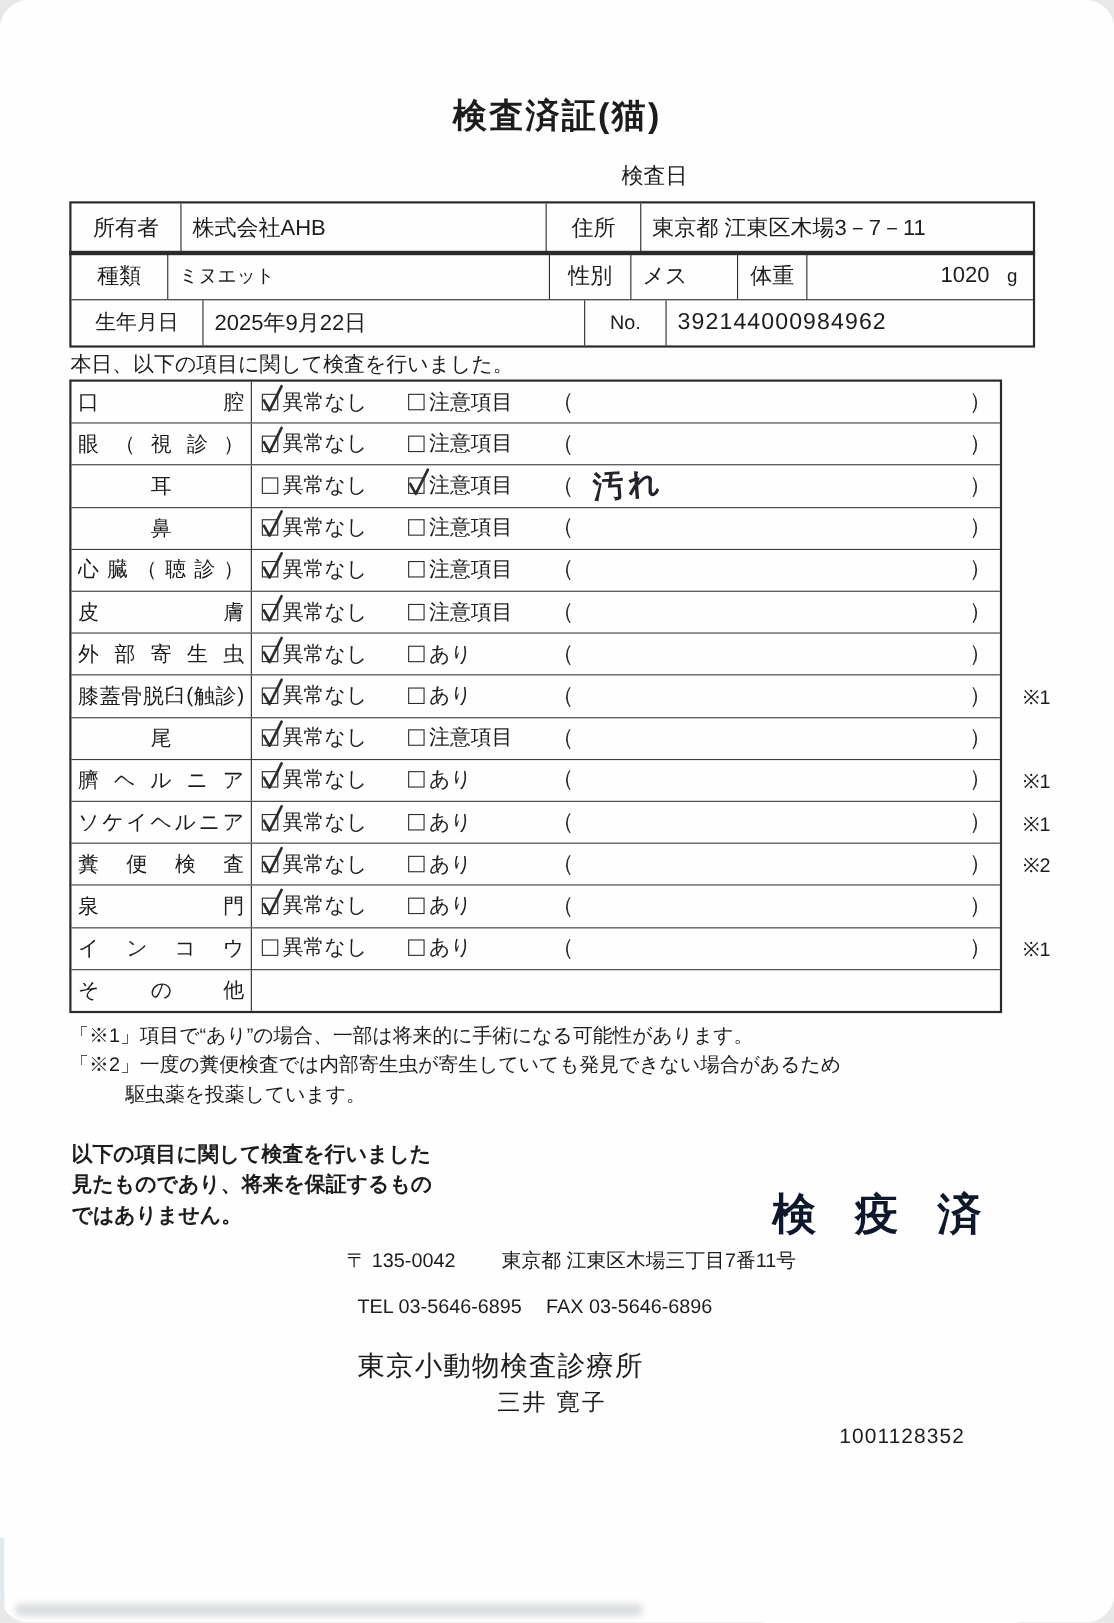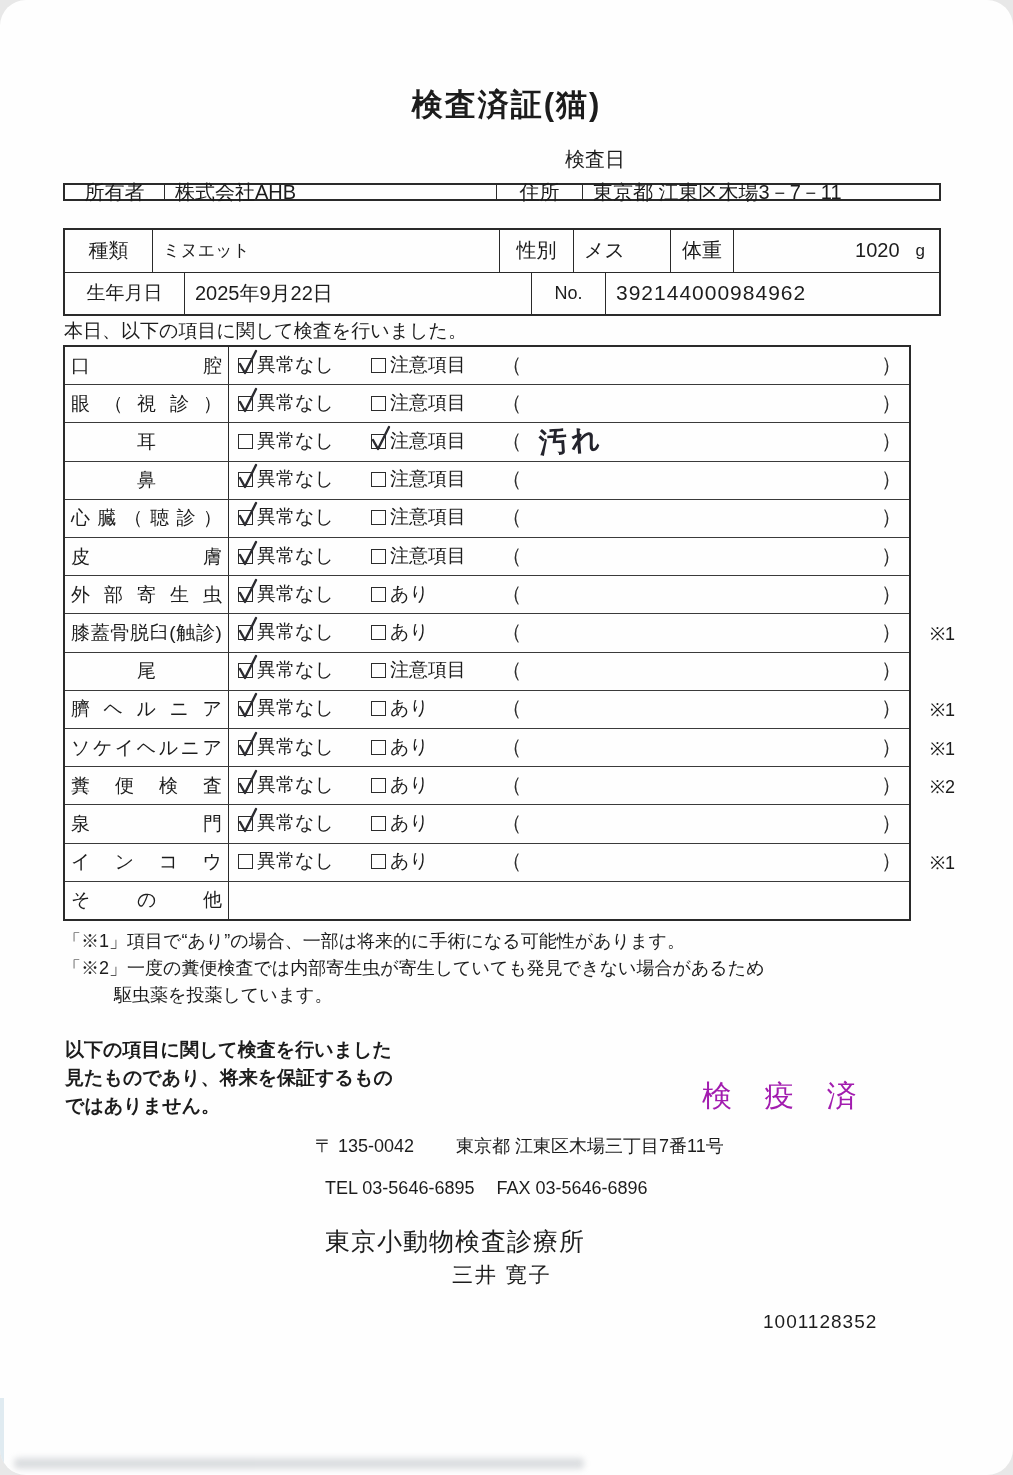--- a/index.html
+++ b/index.html
@@ -9,21 +9,21 @@
     margin:0 auto;
     border-radius:26px;
   }
   .abs{position:absolute;}
   
   .doc-title{left:0;right:0;top:84px;text-align:center;font-size:31px;font-weight:600;letter-spacing:2px;}
   .insp-date-label{left:565px;top:146px;font-size:20px;font-weight:500;}
   .insp-date-value{left:700px;top:145px;width:240px;text-align:right;font-size:21px;font-weight:500;}
   
   .tbl{border:2px solid #2a2a2a;box-sizing:border-box;display:flex;}
-  .owner-tbl{left:63px;top:183px;width:878px;height:18px;}
+  .owner-tbl{left:63px;top:183px;width:878px;height:49px;}
   .cell{box-sizing:border-box;display:flex;align-items:center;font-size:20px;}
   .cell.lbl{justify-content:center;font-weight:500;}
   .cell.val{padding-left:10px;font-weight:500;text-align:right;}
   .bR{border-right:1.5px solid #2a2a2a;}
   .animal-tbl{left:63px;top:228px;width:878px;height:88px;flex-direction:column;}
   .a-row{display:flex;flex:1;}
   .a-row + .a-row{border-top:1.5px solid #2a2a2a;}
   .intro-line{left:64px;top:318px;font-size:19px;font-weight:500;}
   
   #checklist{left:63px;top:345px;width:848px;height:576px;border:2px solid #2a2a2a;
@@ -45,28 +45,28 @@
   .paren-open{left:272px;} .paren-close{left:652px;}
   .note{position:absolute;left:310px;top:46%;transform:translateY(-50%) rotate(-4deg);
     font-size:28px;font-weight:600;color:#23232c;letter-spacing:4px;}
   .ref{position:absolute;right:-46px;top:50%;transform:translateY(-50%);
     font-size:18px;font-weight:500;color:#1c1c1c;}
   
   .footnote{left:63px;font-size:18px;font-weight:500;}
   .fn1{top:929px;} .fn2{top:956px;} .fn3{top:983px;left:114px;}
   
   .disclaimer{left:65px;top:1036px;font-size:19px;font-weight:600;line-height:28px;}
-  .stamp{left:702px;top:1076px;font-size:30px;font-weight:400;letter-spacing:12px;color:#a21caf;}
+  .stamp{left:702px;top:1076px;font-size:40px;font-weight:700;letter-spacing:12px;color:#0f172a;}
   .postal-line{left:315px;top:1134px;font-size:18px;font-weight:500;}
   .postal-line .gap{display:inline-block;width:42px;}
   .tel-line{left:325px;top:1178px;font-size:18px;font-weight:500;}
   .tel-line .gap{display:inline-block;width:22px;}
   .clinic-name{left:325px;top:1225px;font-size:25px;font-weight:500;letter-spacing:1px;}
   .doctor-name{left:452px;top:1261px;font-size:21px;font-weight:500;letter-spacing:2px;}
-  .serial{left:763px;top:1296px;font-size:19px;letter-spacing:1px;margin-top:15px;}
+  .serial{left:763px;top:1296px;font-size:19px;letter-spacing:1px;}
   
   .bottom-smudge{left:14px;top:1458px;width:570px;height:11px;background:#9aa1a8;
     opacity:.35;filter:blur(3px);border-radius:4px;}
   .edge-sliver{left:0;top:1398px;width:4px;height:77px;background:#cfe0ea;opacity:.65;}
 </style>
 </head>
 <body>
 
 <div id="page">
 

